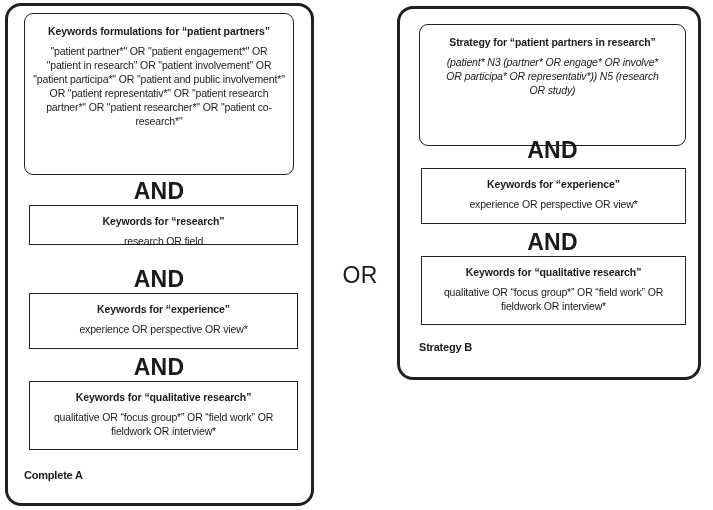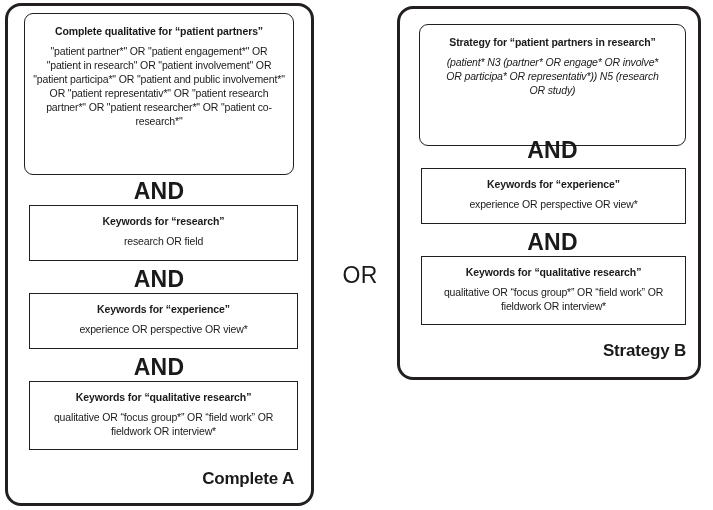--- a/index.html
+++ b/index.html
@@ -75,31 +75,31 @@
     text-align: center;
     font-weight: normal;
     font-size: 23px;
     line-height: 1;
     letter-spacing: 0.3px;
   }
 
   
   .strategy-label {
     position: absolute;
-    text-align: right;
+    text-align: left;
     font-weight: bold;
-    font-size: 17px;
+    font-size: 11px;
     line-height: 1;
     letter-spacing: -0.2px;
   }
 
   
   #a-box-0     { left: 24px;  top: 13px;  width: 270px; height: 162px; padding-top: 11px; }
   #a-and-0     { left: 24px;  top: 180px; width: 270px; }
-  #a-box-1     { left: 29px;  top: 205px; width: 269px; height: 56px;  padding-top: 9px; }
+  #a-box-1     { left: 29px;  top: 205px; width: 269px; height: 40px;  padding-top: 9px; }
   #a-and-1     { left: 24px;  top: 268px; width: 270px; }
   #a-box-2     { left: 29px;  top: 293px; width: 269px; height: 56px;  padding-top: 9px; }
   #a-and-2     { left: 24px;  top: 356px; width: 270px; }
   #a-box-3     { left: 29px;  top: 381px; width: 269px; height: 69px;  padding-top: 9px; }
   #a-label     { left: 24px;  top: 470px; width: 270px; }
 
   
   #b-box-0     { left: 419px; top: 24px;  width: 267px; height: 122px; padding-top: 11px; }
   #b-and-0     { left: 419px; top: 139px; width: 267px; }
   #b-box-1     { left: 421px; top: 168px; width: 265px; height: 56px;  padding-top: 9px; }
@@ -112,21 +112,21 @@
 
   .spacer-gap { height: 7px; }
 </style>
 </head>
 <body>
 
 <div class="strategy-container" id="strategy-a-container">
 </div>
 
 <div class="block rounded" id="a-box-0">
-  <div class="block-title">Complete qualitative for “patient partners”</div>
+  <div class="block-title">Keywords formulations for “patient partners”</div>
   <div class="spacer-gap"></div>
   <div class="block-body" style="padding:0 8px;">"patient partner*" OR "patient engagement*" OR "patient in research" OR "patient involvement" OR "patient participa*" OR "patient and public involvement*" OR "patient representativ*" OR "patient research partner*" OR "patient researcher*" OR "patient co-research*"</div>
 </div>
 
 <div class="connector-and" id="a-and-0">AND</div>
 
 <div class="block" id="a-box-1">
   <div class="block-title">Keywords for “research”</div>
   <div class="spacer-gap"></div>
   <div class="block-body" style="padding:0 8px;">research OR field</div>

